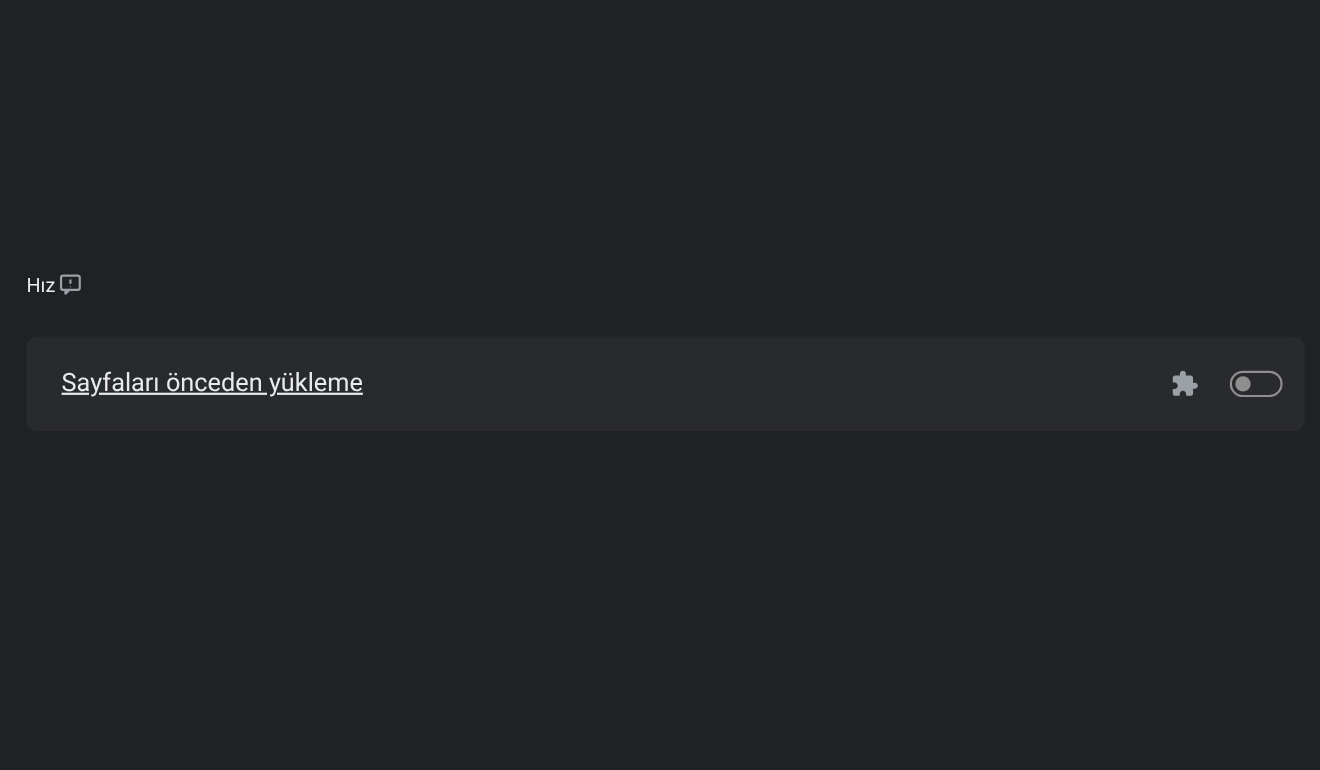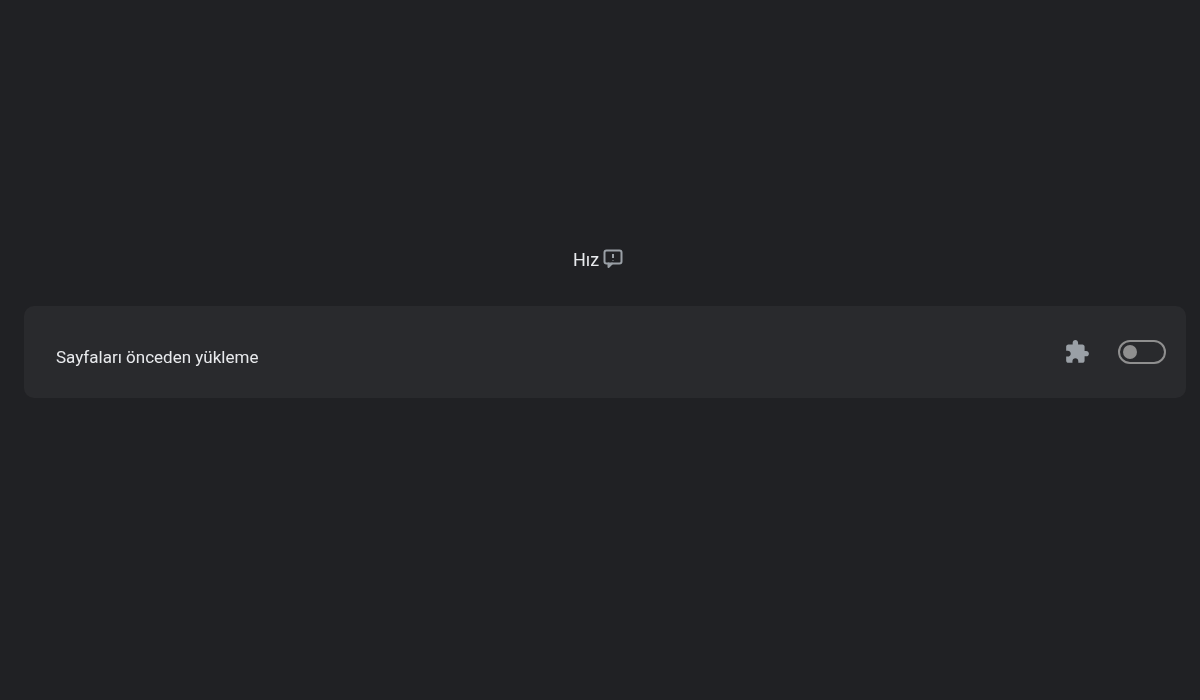--- a/index.html
+++ b/index.html
@@ -22,21 +22,21 @@
   }
 
   .section-header {
     position: absolute;
     left: 24px;
     top: 244px;
     right: 24px;
     height: 30px;
     display: flex;
     align-items: center;
-    justify-content: center;
+    justify-content: flex-start;
   }
 
   .section-title {
     font-size: 18px;
     font-weight: 400;
     color: #e8eaed;
   }
 
   .feedback-btn {
     width: 28px;
@@ -61,24 +61,25 @@
     align-items: center;
   }
 
   .card-text {
     flex: 1;
     min-width: 0;
     padding-right: 20px;
   }
 
   .card-title {
-    font-size: 17px;
+    font-size: 23px;
     color: #e8eaed;
-    margin: 18px 0 6px 0;
+    margin: 4px 0 6px 0;
     line-height: 1.4;
+    text-decoration: underline;
   }
 
   .card-desc {
     font-size: 17px;
     color: #9aa0a6;
     line-height: 1.55;
     margin: 0;
   }
 
   .learn-more {

